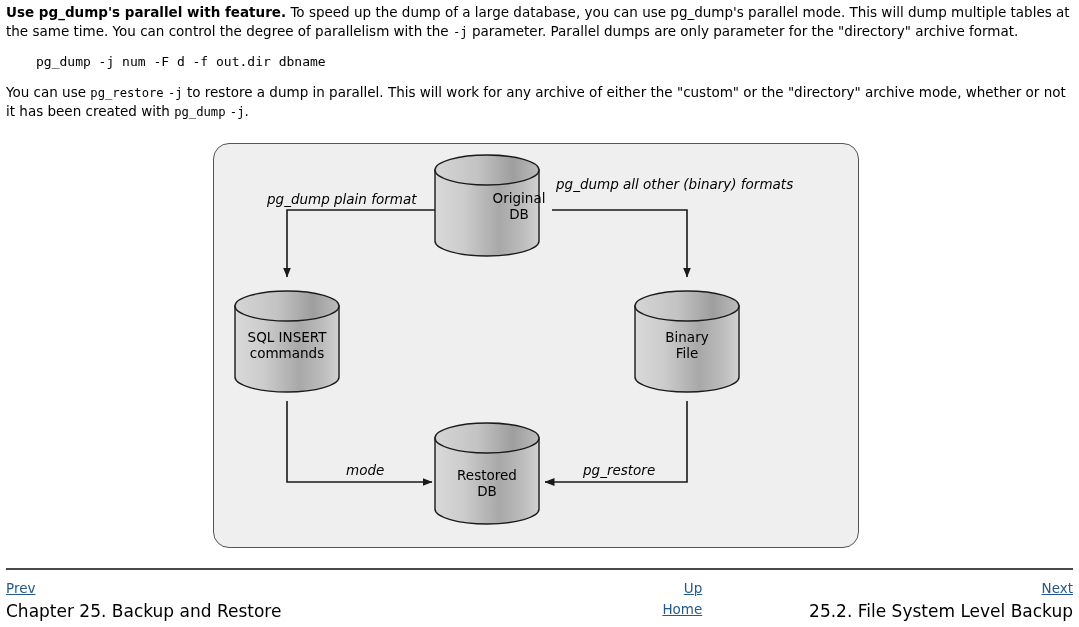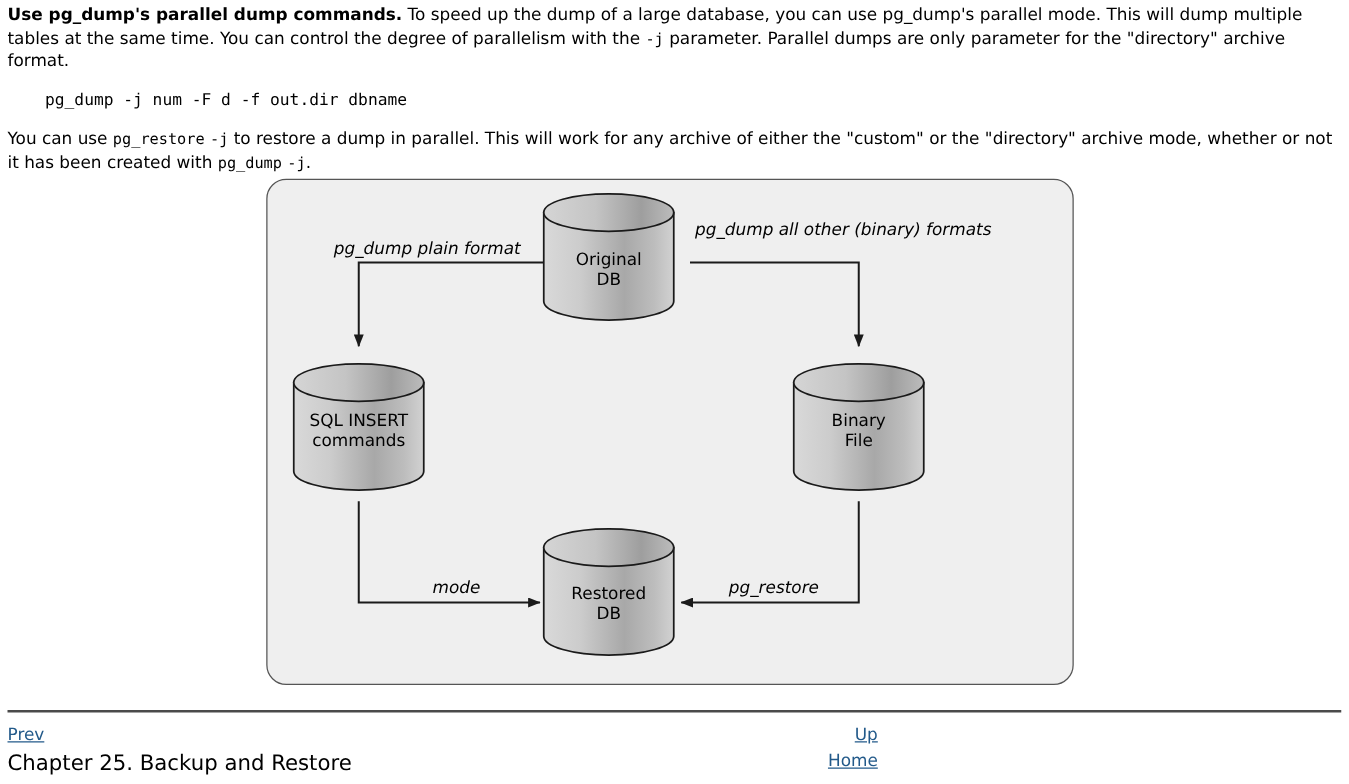--- a/index.html
+++ b/index.html
@@ -126,21 +126,21 @@
     color: #000000;
     font-size: 17px;
     line-height: 1.52;
   }
 </style>
 </head>
 <body>
 
 <div class="prose">
 
-  <p class="para"><span class="lead">Use pg_dump's parallel dump commands.</span><span> To speed up the dump of a large database, you can use pg_dump's parallel mode. This will dump multiple tables at the same time. You can control the degree of parallelism with the </span><code class="mono">-j</code><span> parameter. Parallel dumps are only parameter for the "directory" archive format.</span></p>
+  <p class="para"><span class="lead">Use pg_dump's parallel with feature.</span><span> To speed up the dump of a large database, you can use pg_dump's parallel mode. This will dump multiple tables at the same time. You can control the degree of parallelism with the </span><code class="mono">-j</code><span> parameter. Parallel dumps are only parameter for the "directory" archive format.</span></p>
 
   <div class="codeblock"><span>pg_dump -j </span><span class="it">num</span><span> -F d -f </span><span class="it">out.dir</span><span> </span><span class="it">dbname</span></div>
 
   <p class="para second"><span>You can use </span><code class="mono">pg_restore</code><span> </span><code class="mono">-j</code><span> to restore a dump in parallel. This will work for any archive of either the "custom" or the "directory" archive mode, whether or not it has been created with </span><code class="mono">pg_dump</code><span> </span><code class="mono">-j</code><span>.</span></p>
 </div>
 
 <div class="diagram-panel">
   <div class="diagram-inner">
 
     <svg class="diagram-svg" width="646" height="405" viewBox="0 0 646 405">
@@ -196,21 +196,21 @@
         <path d="M 421,162 L 421,233 A 52,15 0 0 0 525,233 L 525,162 Z" fill="url(#cylBody)" stroke="#1a1a1a" stroke-width="1.4"></path>
         <ellipse cx="473" cy="162" rx="52" ry="15" fill="url(#cylTop)" stroke="#1a1a1a" stroke-width="1.4"></ellipse>
       </g>
 
       <g>
         <path d="M 221,294 L 221,365 A 52,15 0 0 0 325,365 L 325,294 Z" fill="url(#cylBody)" stroke="#1a1a1a" stroke-width="1.4"></path>
         <ellipse cx="273" cy="294" rx="52" ry="15" fill="url(#cylTop)" stroke="#1a1a1a" stroke-width="1.4"></ellipse>
       </g>
     </svg>
 
-    <div class="cyl-label" style="left:221px; top:56px; width:104px;">
+    <div class="cyl-label" style="left:221px; top:46px; width:104px;padding-left:32px;">
       <span>Original</span><br>
       <span>DB</span>
     </div>
 
     <div class="cyl-label" style="left:421px; top:185px; width:104px;">
       <span>Binary</span><br>
       <span>File</span>
     </div>
 
     <div class="cyl-label" style="left:15px; top:185px; width:116px;">
@@ -238,13 +238,17 @@
 
 <div class="footer">
   <div class="fcol left">
     <a class="flink">Prev</a>
     <span class="ftext">Chapter 25. Backup and Restore</span>
   </div>
   <div class="fcol center">
     <a class="flink">Up</a>
     <a class="flink">Home</a>
   </div>
+  <div class="fcol right">
+    <a class="flink">Next</a>
+    <span class="ftext">25.2. File System Level Backup</span>
+  </div>
 </div>
 
 </body></html>

